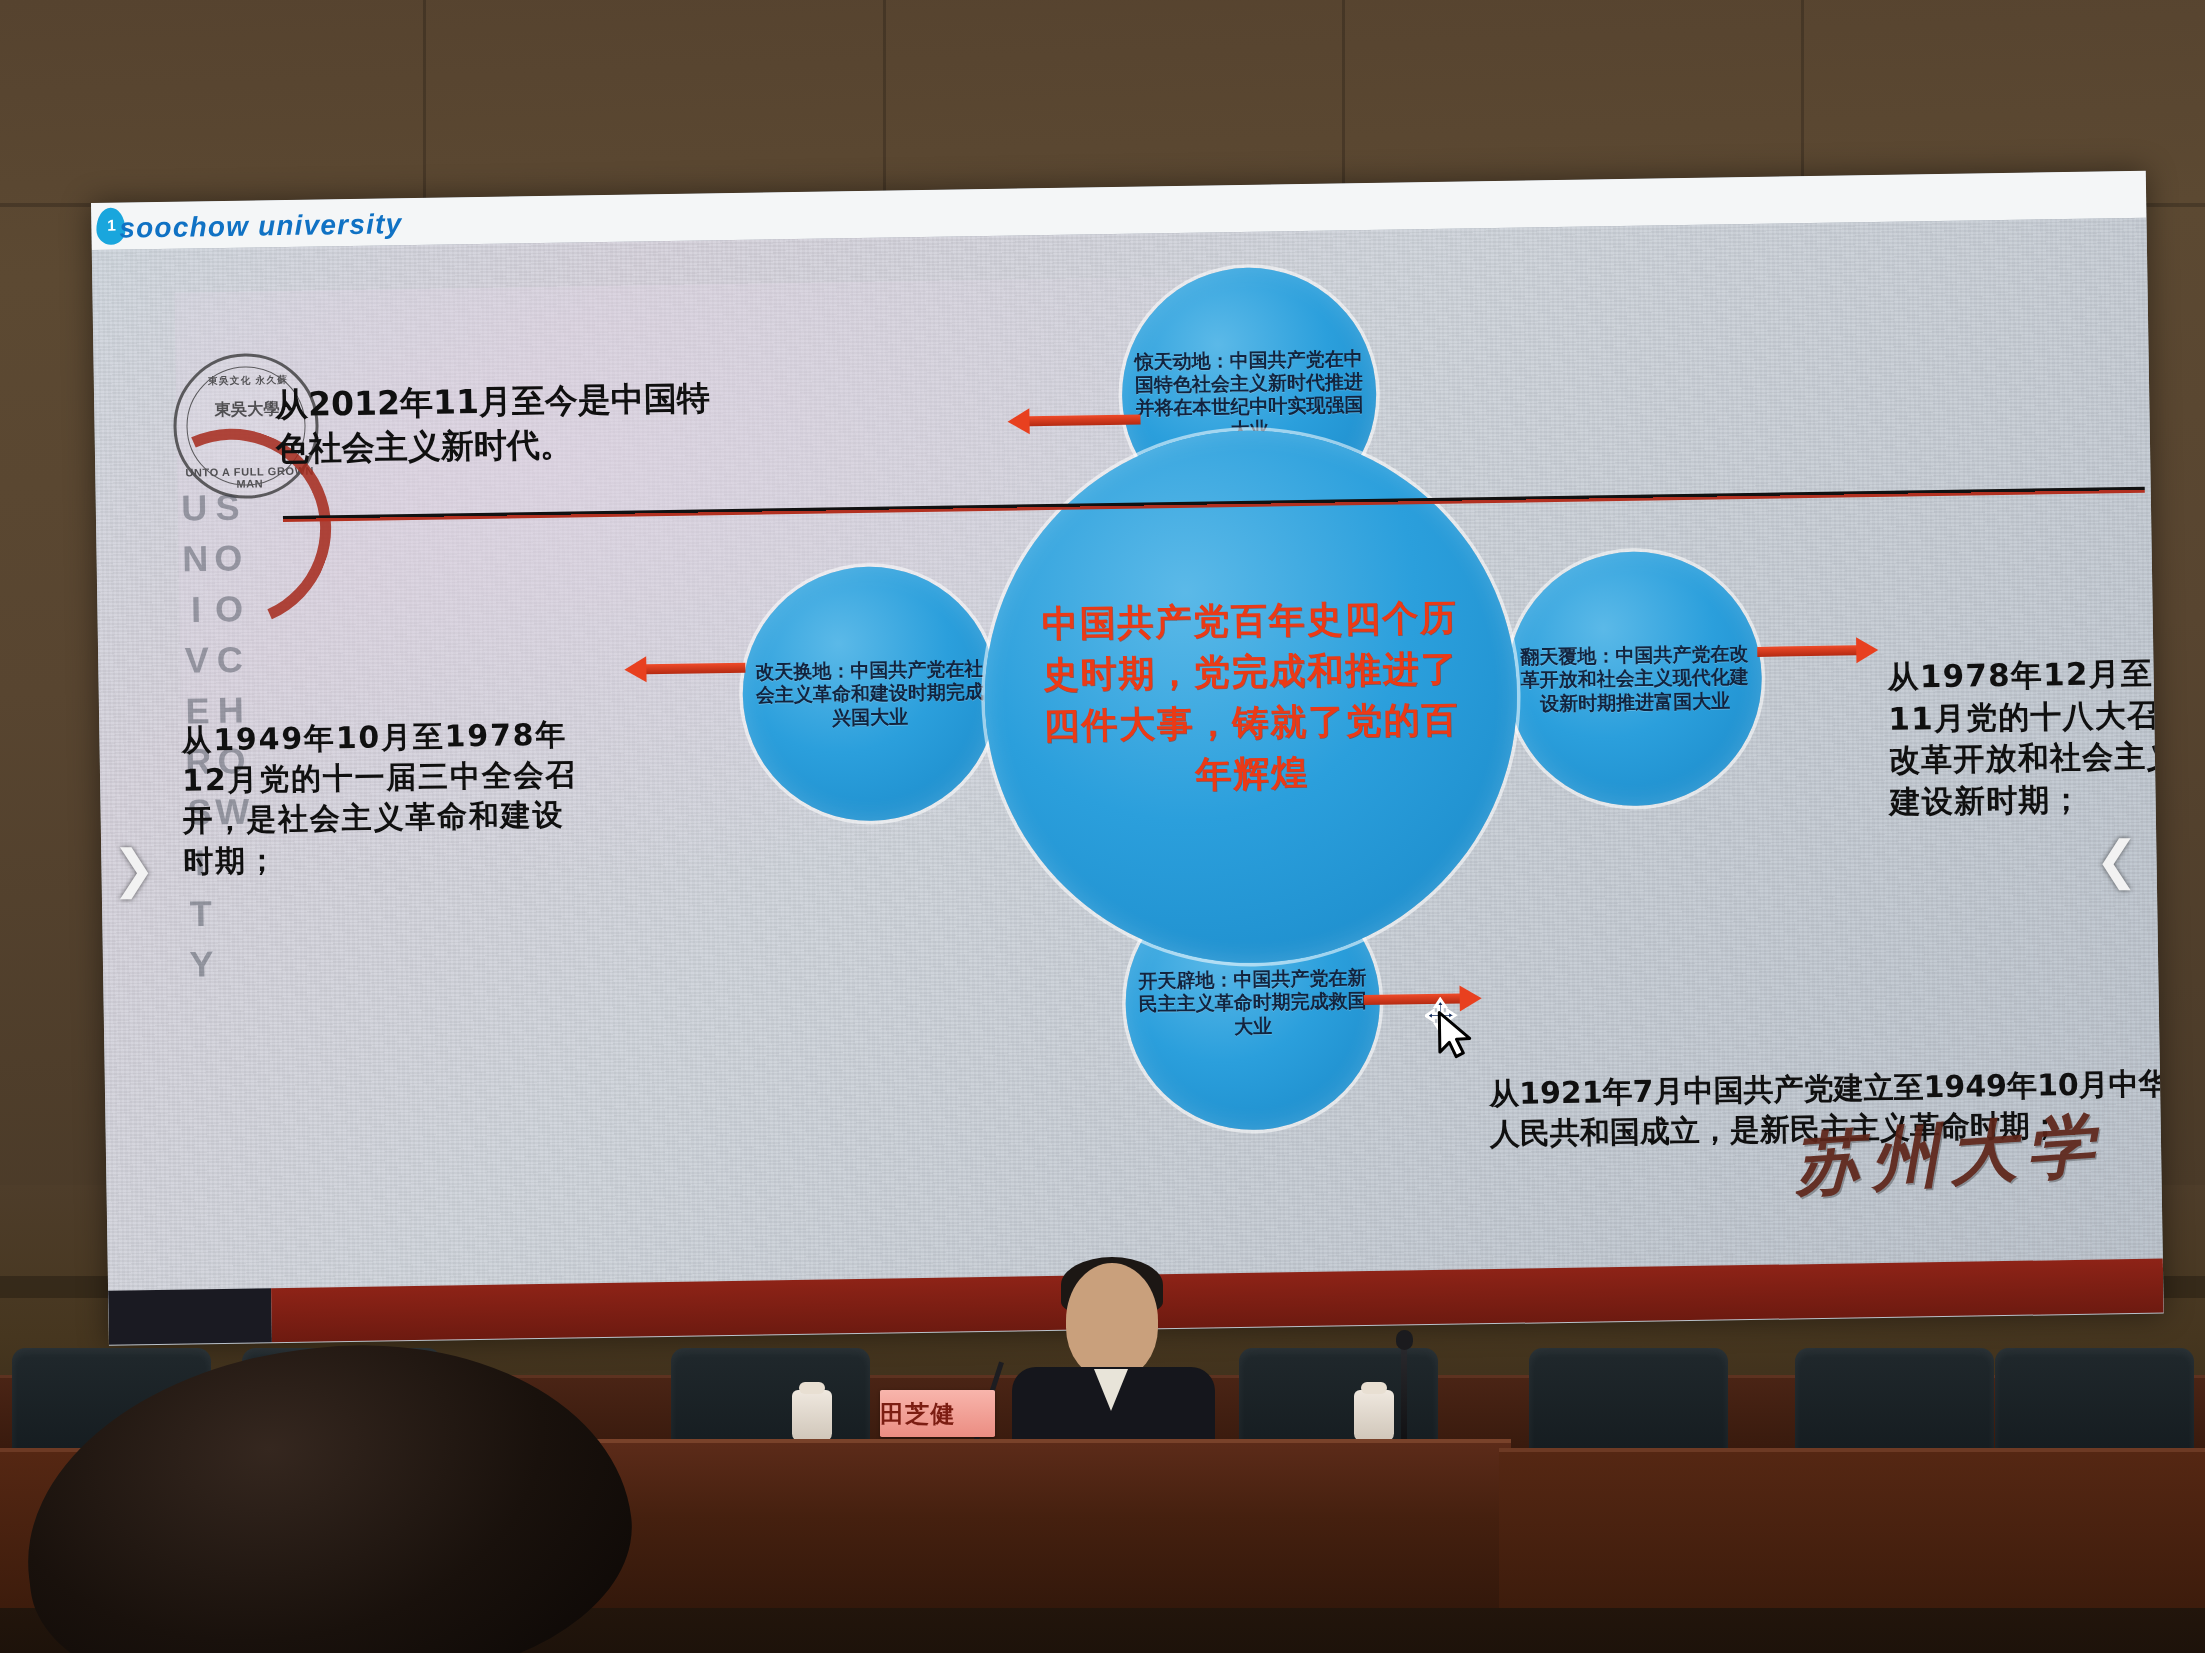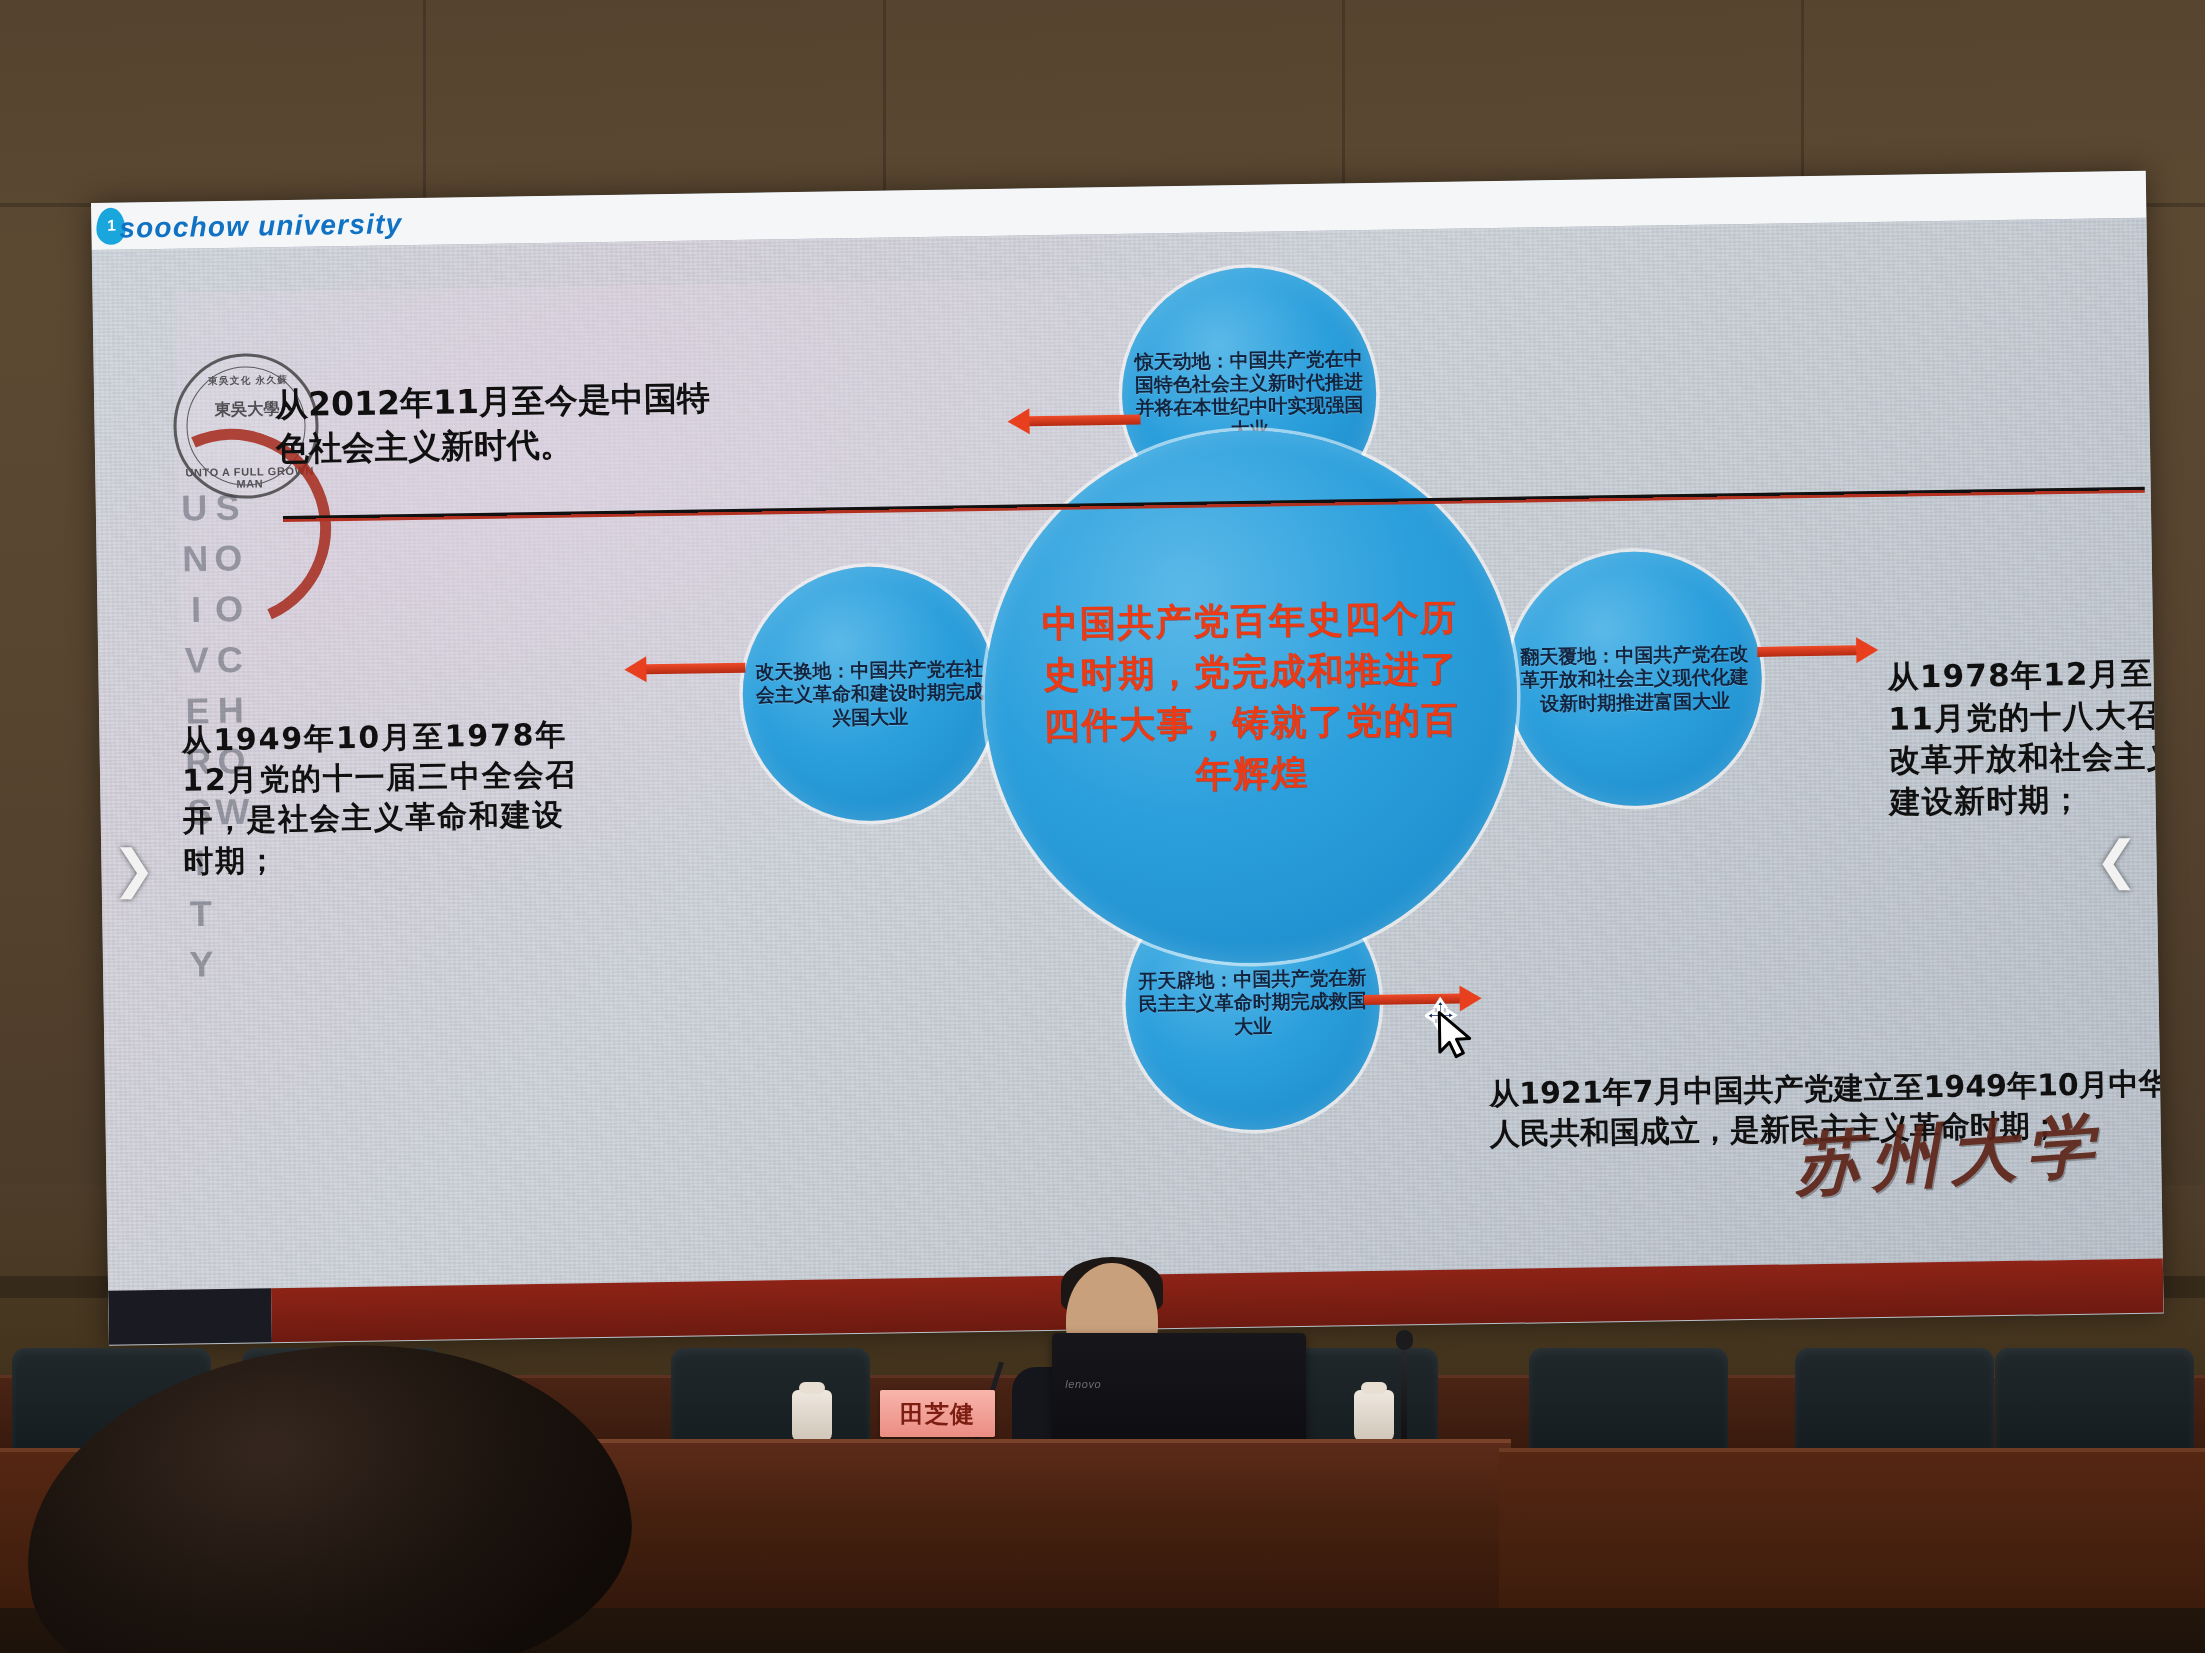--- a/index.html
+++ b/index.html
@@ -166,21 +166,21 @@
     letter-spacing:0.6px; font-style:italic; }
   .mic { position:absolute; left:1401px; top:1343px; width:6px; height:109px;
     background:linear-gradient(180deg,#2a2a2e,#0e0e10); }
   .mic::before { content:""; position:absolute; left:-5.4px; top:-13.3px; width:17px; height:20.6px;
     border-radius:8.5px; background:#1b1b1e; }
   .mic2 { position:absolute; left:985px; top:1360px; width:4.8px; height:91px;
     background:#1d1d21; transform:rotate(18deg); }
 
   .namecard { position:absolute; left:880px; top:1390px; width:115px; height:47px;
     background:linear-gradient(180deg,#f8b5ac 0%,#eb8d82 100%); border-radius:1.8px;
-    display:flex; align-items:center; justify-content:center;
+    display:flex; align-items:center; justify-content:flex-start;
     box-shadow:0 1.8px 3.6px rgba(0,0,0,.35); }
   .namecard span { color:#7c1d12; font-size:24px; font-weight:bold;
     font-family:"DejaVu Sans",sans-serif; letter-spacing:1.2px; }
 
   
   .head-fg { position:absolute; left:24px; top:1348px; width:605px; height:339px;
     border-radius:50% 50% 36% 40%/58% 62% 40% 40%;
     background:radial-gradient(ellipse at 42% 28%, #35271f 0%, #19110c 55%, #0b0705 100%);
     transform:rotate(-7deg); z-index:20; }
 </style>
@@ -280,23 +280,20 @@
   <div class="chair" style="left:1995px;"></div>
 
   <div class="speaker">
     <div class="sp-hair"></div>
     <div class="sp-head"></div>
     <div class="sp-body"></div>
     <div class="sp-shirt"></div>
   </div>
 
   <div class="mic2"></div>
-  <div class="laptop">
-    <span>lenovo</span>
-  </div>
   <div class="mic"></div>
 
   <div class="cup" style="left:792px;top:1390px;"></div>
   <div class="cup" style="left:1354px;top:1390px;"></div>
 
   <div class="namecard">
     <span>田芝健</span>
   </div>
 
   <div class="desk-l"></div>

